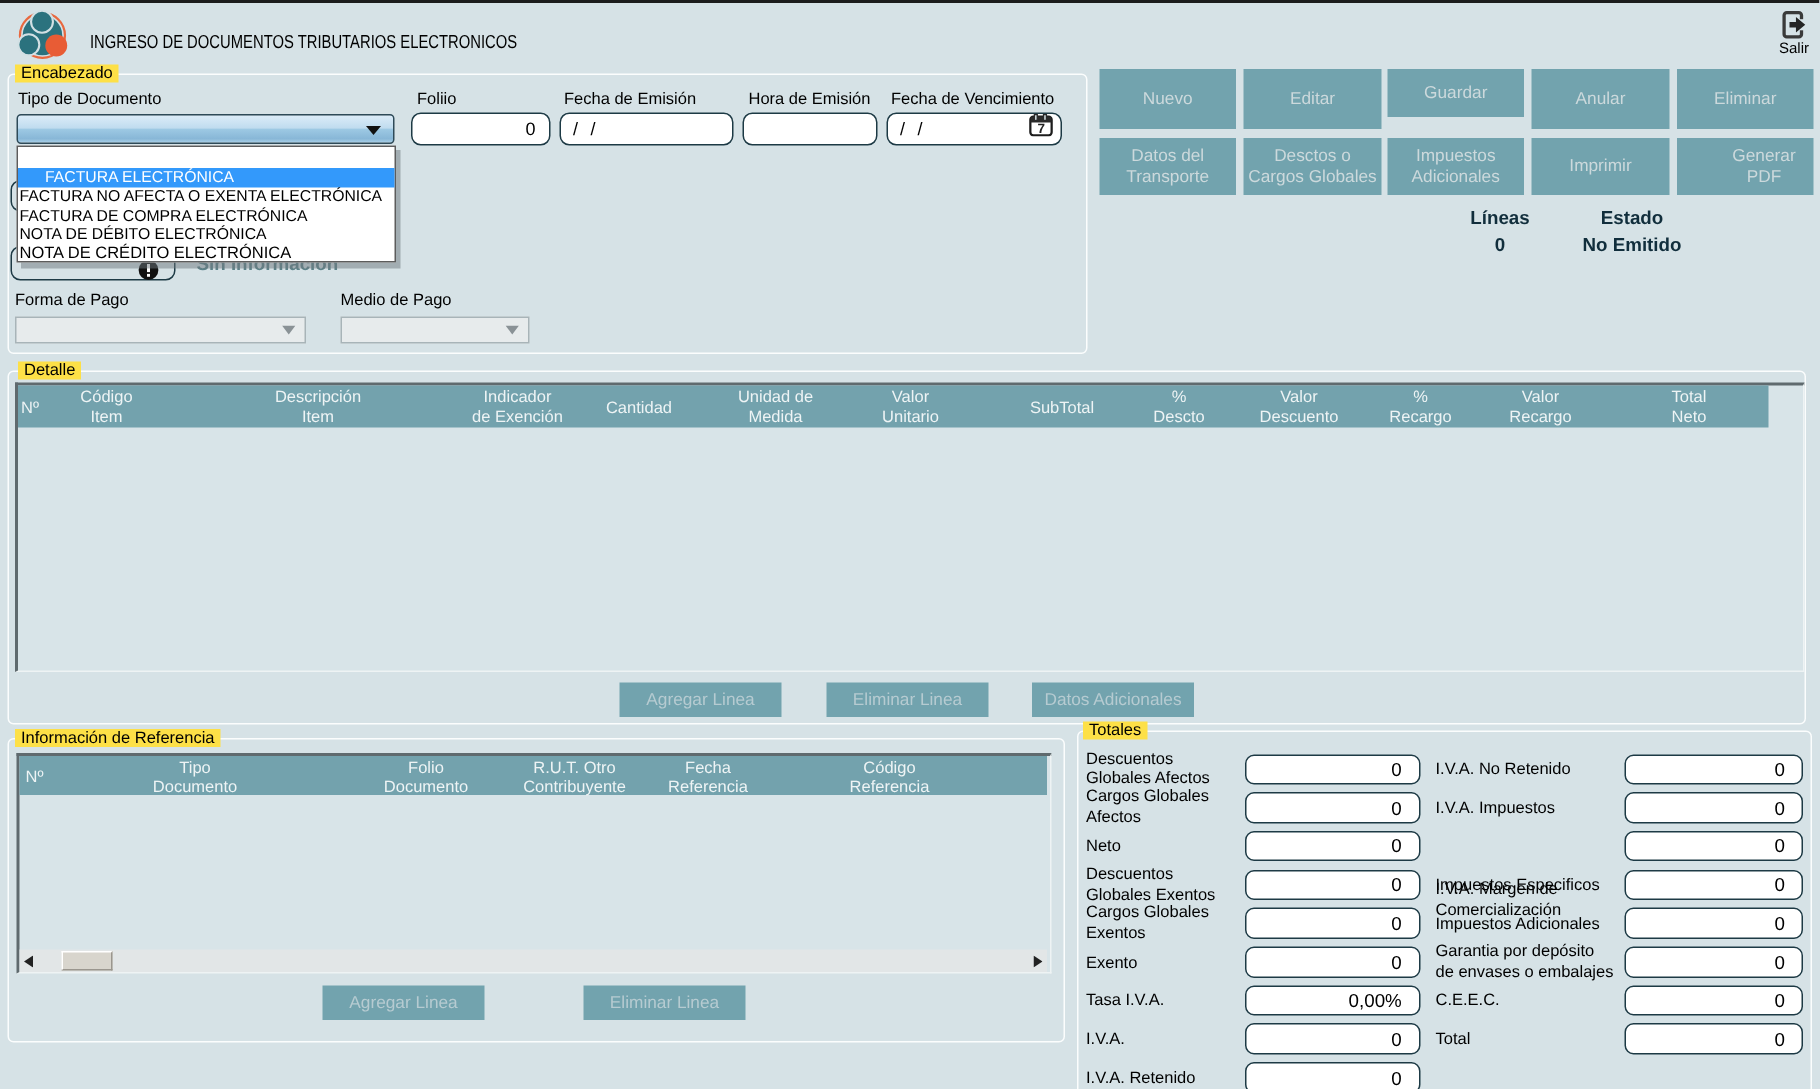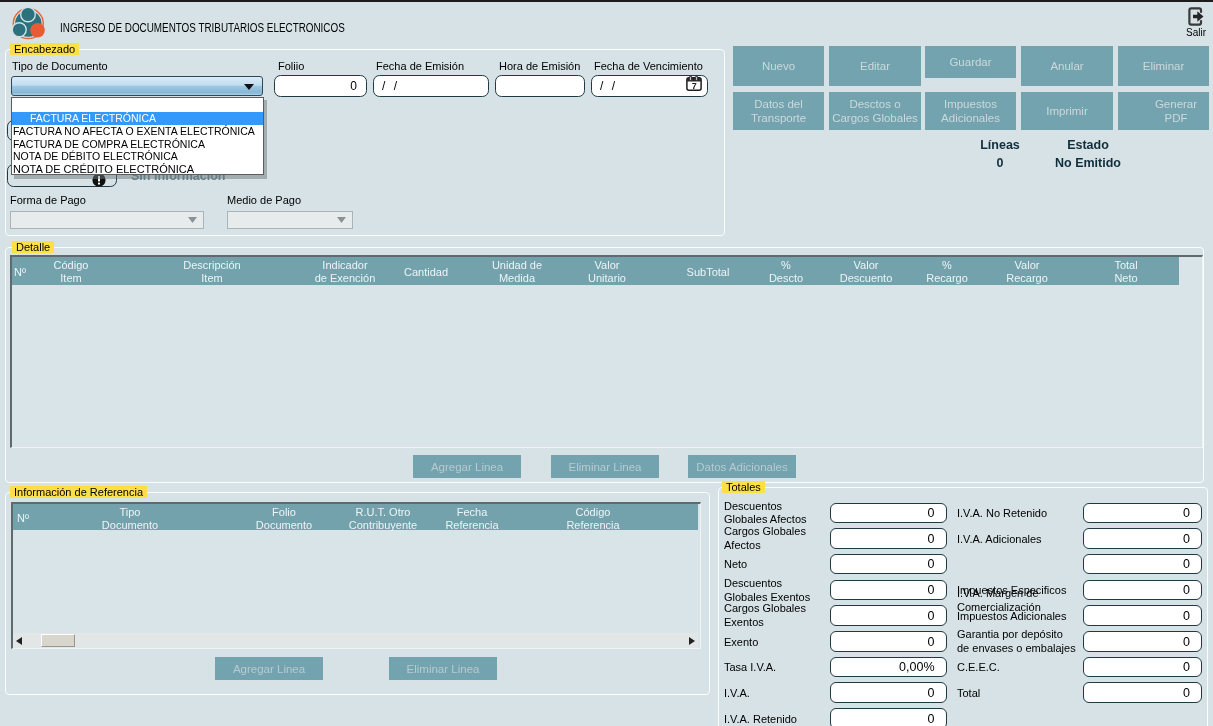--- a/index.html
+++ b/index.html
@@ -206,21 +206,21 @@
   </div>
 <div class="lbl" style="left:724px;top:712.6px;">I.V.A. Retenido</div>
 <div class="inp t" style="left:829.5px;top:708.1px;width:117px;height:20.5px;">
     <span class="v">0</span>
   </div>
 
 <div class="lbl" style="left:957px;top:507px;">I.V.A. No Retenido</div>
 <div class="inp t" style="left:1083px;top:502.5px;width:119px;height:20.5px;">
     <span class="v">0</span>
   </div>
-<div class="lbl" style="left:957px;top:532.7px;">I.V.A. Adicionales</div>
+<div class="lbl" style="left:957px;top:532.7px;">I.V.A. Impuestos</div>
 <div class="inp t" style="left:1083px;top:528.2px;width:119px;height:20.5px;">
     <span class="v">0</span>
   </div>
 <div class="lbl" style="left:957px;top:550.9px;white-space:normal;width:130px;line-height:1.27;margin-top:36px;">I.V.A. Margen de<br>Comercialización</div>
 <div class="inp t" style="left:1083px;top:553.9px;width:119px;height:20.5px;">
     <span class="v">0</span>
   </div>
 <div class="lbl" style="left:957px;top:584.1px;">Impuestos Especificos</div>
 <div class="inp t" style="left:1083px;top:579.6px;width:119px;height:20.5px;">
     <span class="v">0</span>

